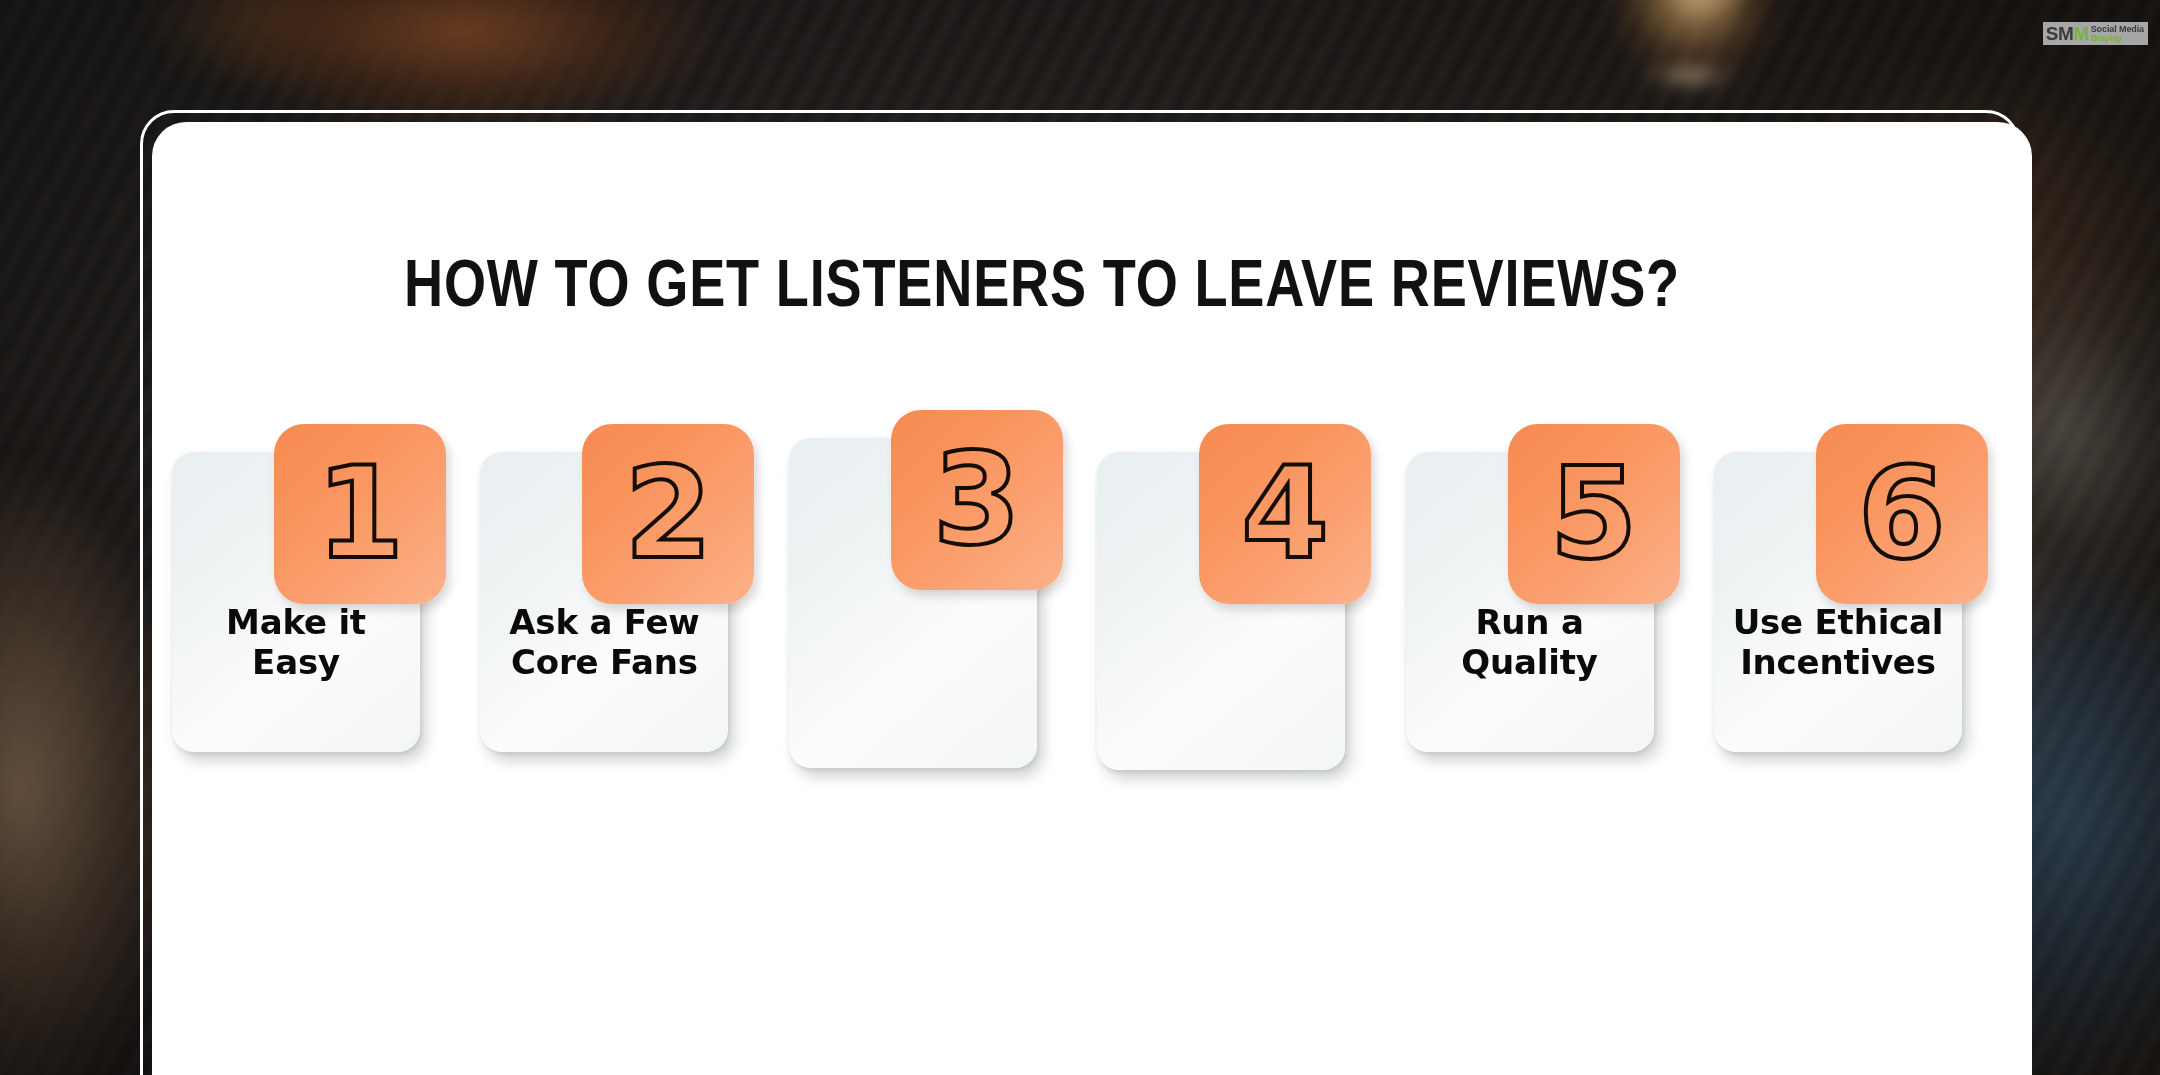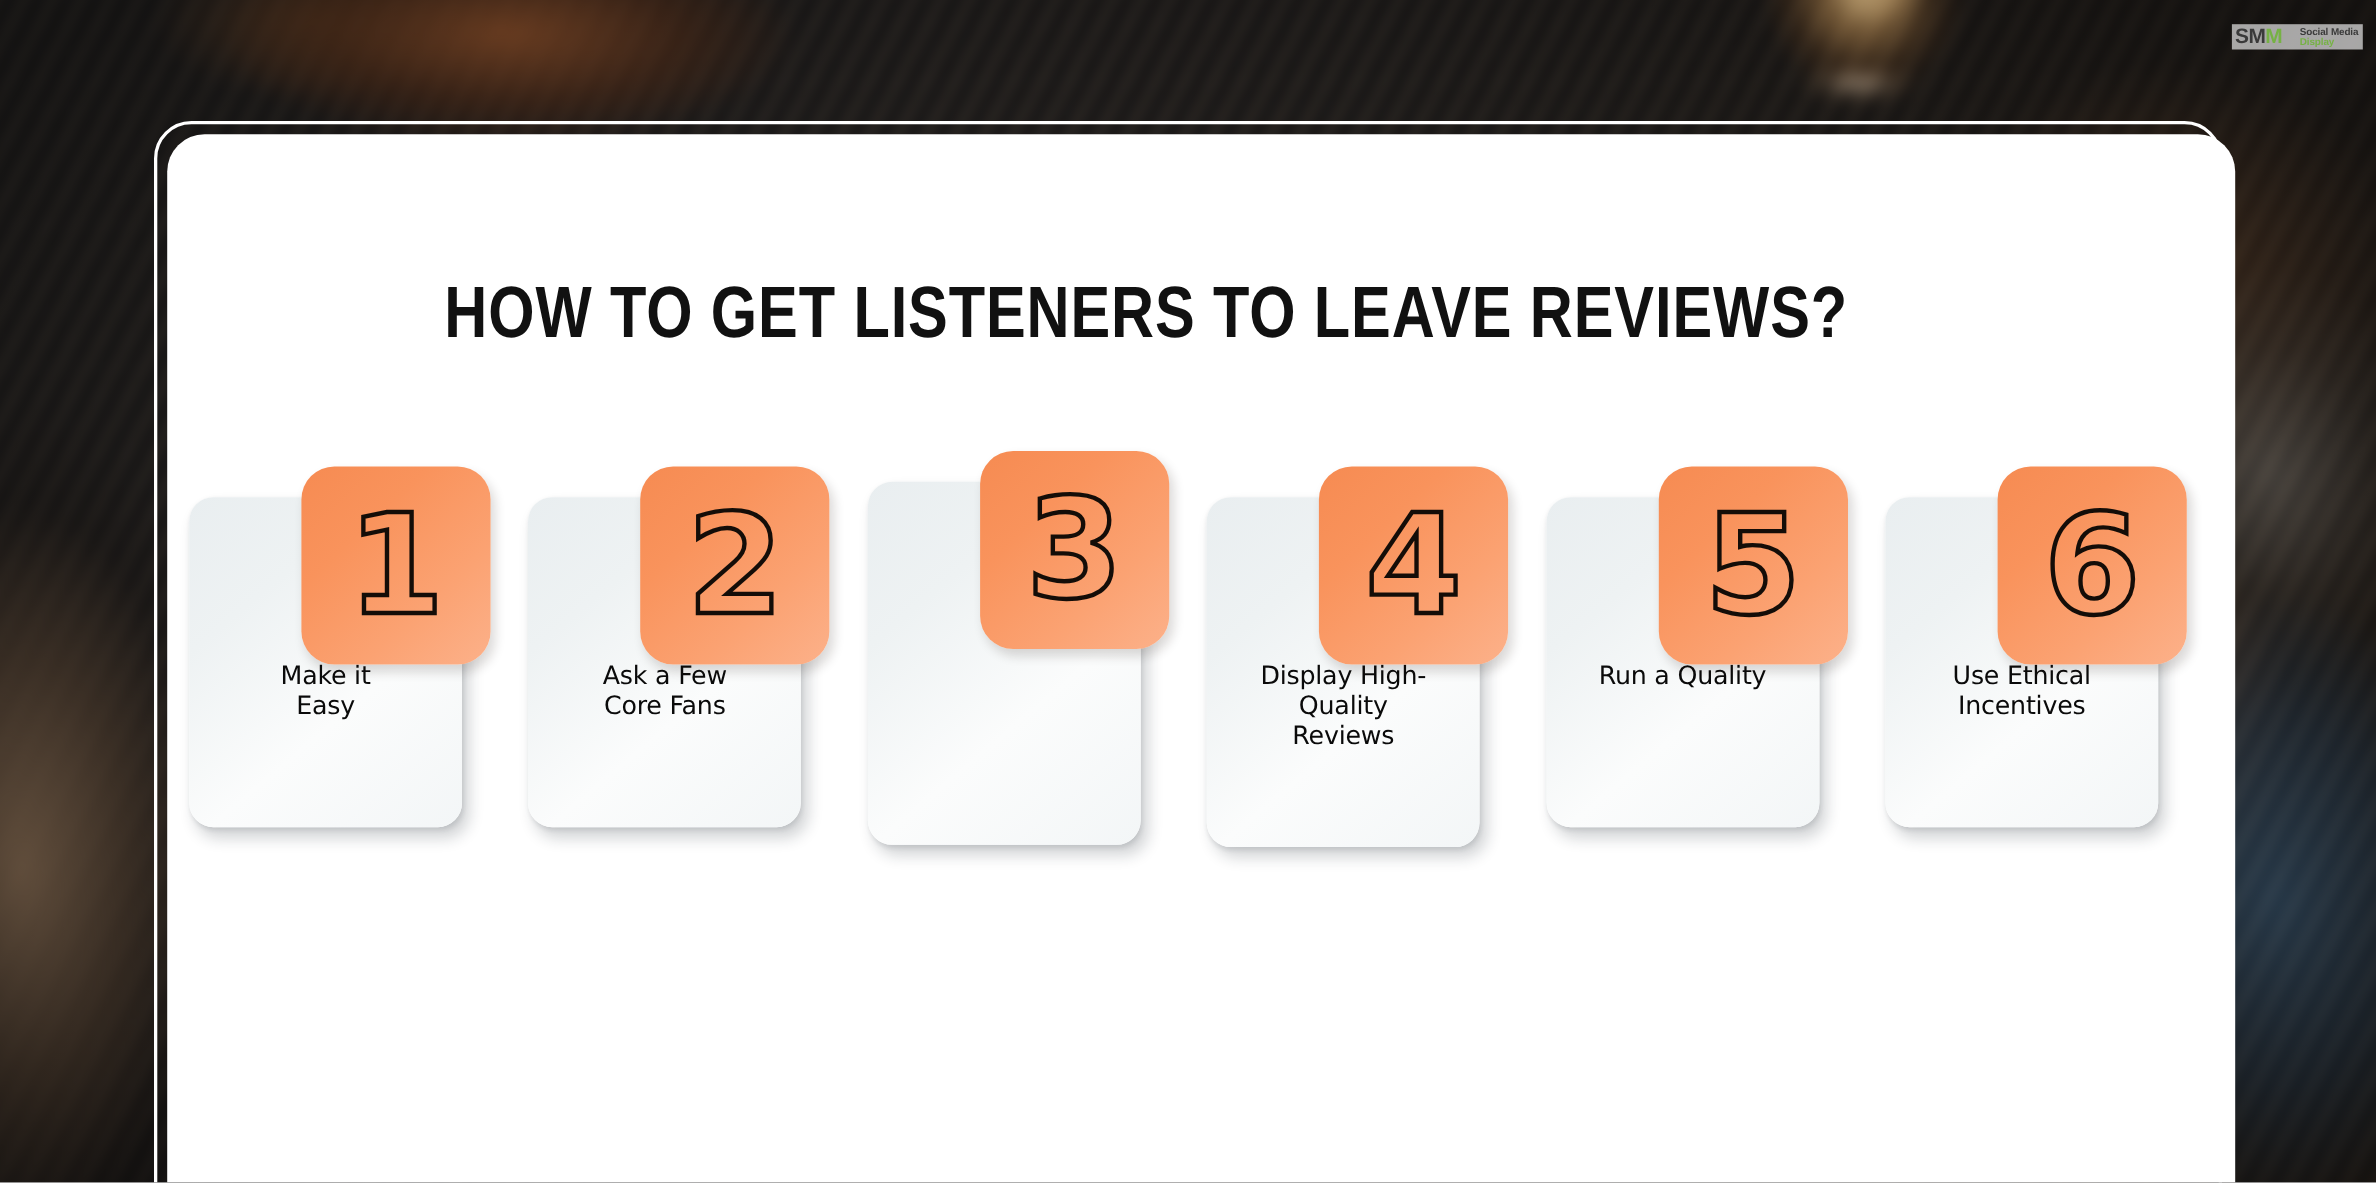--- a/index.html
+++ b/index.html
@@ -75,21 +75,21 @@
     letter-spacing: -0.5px;
     display: flex;
     align-items: center;
   }
   .logo-sm { color: #3a3a3a; }
   .logo-m-green { color: #76b244; }
   .logo-words {
     display: flex;
     flex-direction: column;
     justify-content: center;
-    margin-left: 16px;
+    margin-left: 2px;
   }
   .logo-line1 {
     font-size: 9px;
     font-weight: bold;
     color: #3a3a3a;
     letter-spacing: -0.1px;
   }
   .logo-line2 {
     font-size: 9px;
     font-weight: bold;
@@ -207,22 +207,22 @@
     letter-spacing: 0;
     user-select: none;
   }
 
   .card-label {
     position: relative;
     z-index: 2;
     width: 212px;
     text-align: center;
     font-family: "DejaVu Sans", sans-serif;
-    font-weight: normal;
-    font-size: 23px;
+    font-weight: bold;
+    font-size: 34px;
     line-height: 1.18;
     letter-spacing: -0.2px;
     color: #0a0a0a;
     white-space: pre-line;
   }
 </style>
 </head>
 <body>
 
 <div class="stage">
@@ -275,23 +275,20 @@
             <span class="badge-number">3</span>
           </div>
         </div>
       </div>
 
       <div class="card-wrap">
         <div class="card h-tall">
           <div class="badge">
             <span class="badge-number">4</span>
           </div>
-          <div class="card-label">Display High-
-Quality
-Reviews</div>
         </div>
       </div>
 
       <div class="card-wrap">
         <div class="card h-std">
           <div class="badge">
             <span class="badge-number">5</span>
           </div>
           <div class="card-label">Run a Quality</div>
         </div>

